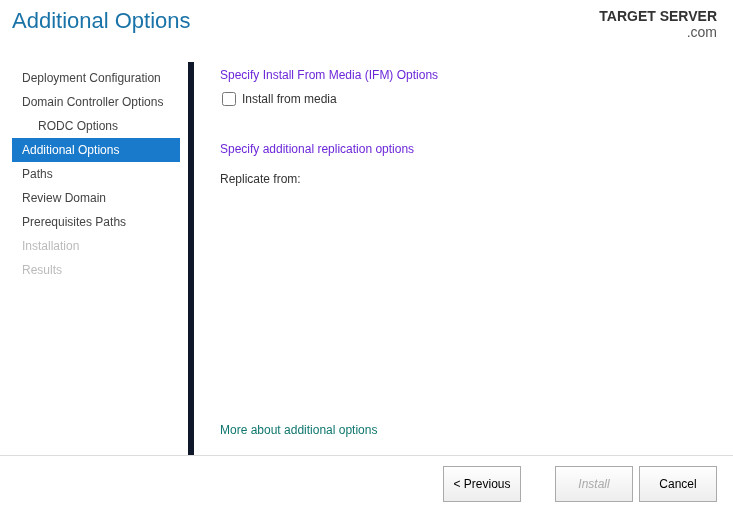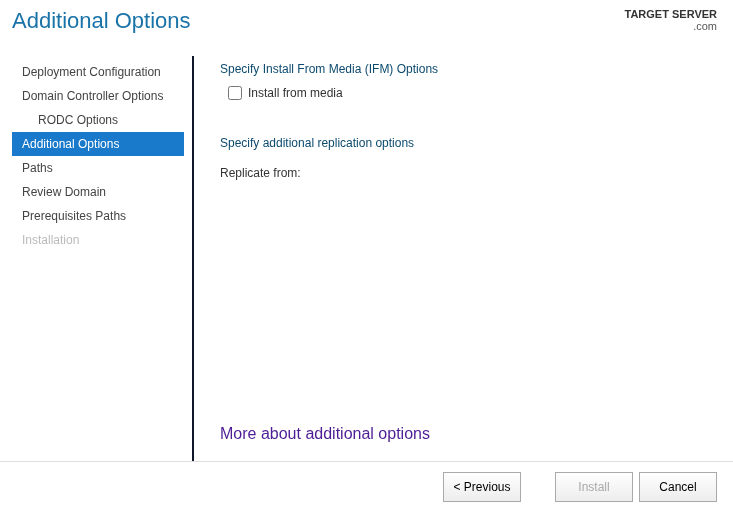--- a/index.html
+++ b/index.html
@@ -21,34 +21,34 @@
       padding: 8px 16px 0 8px;
     }
     .page-title {
       font-size: 22px;
       font-weight: 400;
       color: #1a73a8;
       padding-left: 4px;
     }
     .target-block {
       text-align: right;
-      font-size: 11px;
+      font-size: 14px;
       color: #333;
     }
     .target-label { font-weight: 600; }
     .target-value { color: #555; }
     .body {
       display: flex;
       flex: 1;
       padding: 22px 12px 0 12px;
       min-height: 0;
     }
     .sidebar {
       width: 182px;
-      border-right: 2px solid #0f172a;
+      border-right: 6px solid #0f172a;
       padding-top: 4px;
       padding-right: 8px;
     }
     .sidebar-item {
       padding: 5px 8px 5px 10px;
       color: #444;
       cursor: pointer;
       font-size: 12px;
       white-space: nowrap;
     }
@@ -64,29 +64,29 @@
     .main {
       flex: 1;
       padding: 6px 14px 0 26px;
       display: flex;
       flex-direction: column;
       position: relative;
       min-height: 0;
     }
     .section-heading {
       font-size: 12px;
-      color: #0c4a6e;
+      color: #6d28d9;
       margin-bottom: 10px;
     }
     .checkbox-row {
       display: flex;
       align-items: center;
       gap: 6px;
       margin-bottom: 18px;
-      margin-left: 8px;
+      margin-left: 2px;
     }
     .checkbox-row input[type="checkbox"] {
       width: 14px; height: 14px;
       accent-color: #555;
     }
     .section-heading.second { margin-top: 18px; margin-bottom: 16px; }
     .field-row {
       display: flex;
       gap: 12px;
     }
@@ -100,44 +100,44 @@
       align-items: center;
       justify-content: space-between;
       padding: 0 6px;
       cursor: pointer;
       color: #333;
     }
     .dropdown .chev {
       font-size: 8px; color: #555;
     }
     .help-link {
-      color: #4c1d95;
-      font-size: 16px;
+      color: #0f766e;
+      font-size: 12px;
       cursor: pointer;
       margin-top: auto;
       margin-bottom: 18px;
     }
     .footer {
       border-top: 1px solid #ddd;
       padding: 10px 16px 12px 0;
       display: flex;
       justify-content: flex-end;
       gap: 6px;
     }
     .btn {
       min-width: 78px;
-      height: 30px;
+      height: 36px;
       background: linear-gradient(#fefefe,#ededed);
       border: 1px solid #aaa;
       font-size: 12px;
       cursor: pointer;
       padding: 0 8px;
     }
     .btn.default { border: 1px solid #6a9edc; box-shadow: 0 0 0 1px #a8c8ee inset; }
-    .btn.disabled { color: #aaa; cursor: default; }
+    .btn.disabled { color: #aaa; cursor: default; font-style: italic; }
     .gap { width: 22px; }
   </style>
 </head>
 <body>
 
 <div class="header">
   <div class="page-title">Additional Options</div>
   <div class="target-block">
     <div class="target-label">TARGET SERVER</div>
     <div class="target-value">.com</div>
@@ -147,20 +147,21 @@
 <div class="body">
   <div class="sidebar" id="sidebar">
       <div class="sidebar-item">Deployment Configuration</div>
       <div class="sidebar-item">Domain Controller Options</div>
       <div class="sidebar-item indent">RODC Options</div>
       <div class="sidebar-item active">Additional Options</div>
       <div class="sidebar-item">Paths</div>
       <div class="sidebar-item">Review Domain</div>
       <div class="sidebar-item">Prerequisites Paths</div>
       <div class="sidebar-item disabled">Installation</div>
+      <div class="sidebar-item disabled">Results</div>
     </div>
 
   <div class="main">
     <div class="section-heading">Specify Install From Media (IFM) Options</div>
     <label class="checkbox-row">
       <input type="checkbox" style="">
       <span>Install from media</span>
     </label>
 
     <div class="section-heading second">Specify additional replication options</div>

